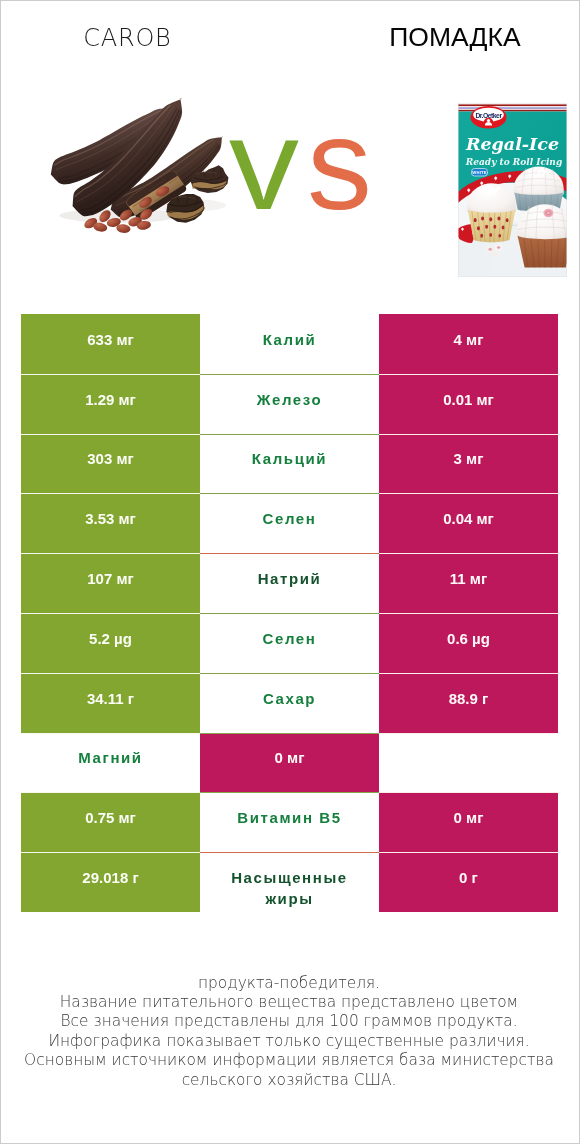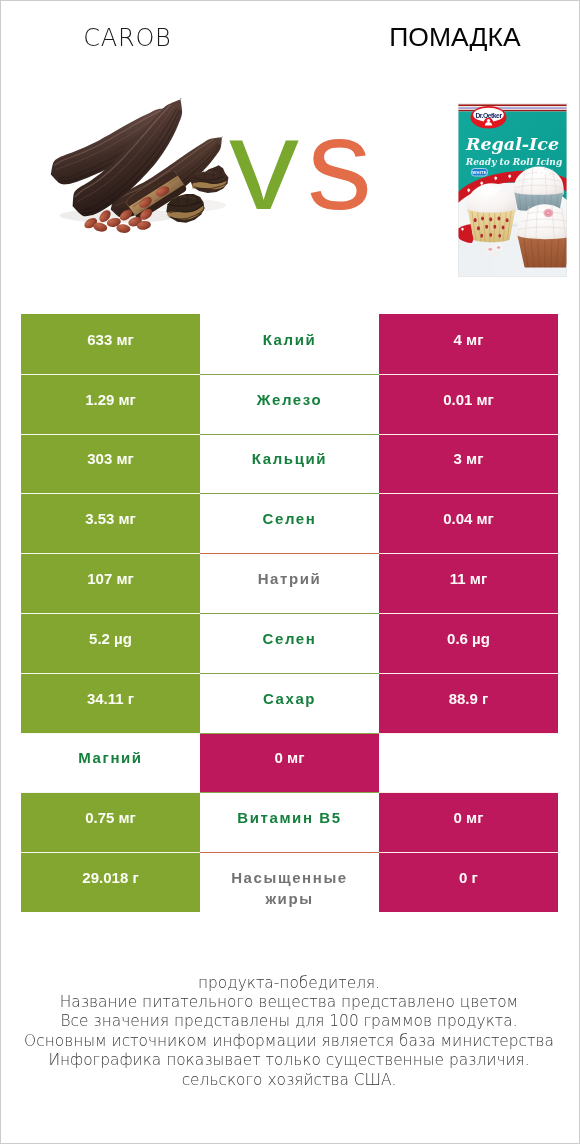--- a/index.html
+++ b/index.html
@@ -28,21 +28,21 @@
   
   .tbl{position:absolute;left:21px;top:314px;width:537px;}
   .row{position:relative;height:59.8px;display:flex;}
   .cell{box-sizing:border-box;display:flex;align-items:center;justify-content:center;
         text-align:center;height:100%;padding-bottom:9px;}
   .c-left{width:179px;background:#82a630;color:#fbfdf6;font-size:15px;font-weight:700;}
   .c-right{width:179px;background:#be185d;color:#fffaf8;font-size:15px;font-weight:700;}
   .c-mid{width:179px;background:#fff;font-size:15px;font-weight:700;letter-spacing:1.6px;padding:0 26px 9px;line-height:21px;}
   .c-mid.two-line{padding:0 22px;align-items:flex-start;padding-top:15px;}
   .c-mid.win-left{color:#15803d;}
-  .c-mid.win-right{color:#737373;}
+  .c-mid.win-right{color:#14532d;}
   .rowsep{position:absolute;left:0;top:0;width:537px;height:1px;}
   .rowsep i{position:absolute;top:0;height:1px;display:block;}
   .sep-l{left:0;width:179px;background:#f6f8ef;}
   .sep-m{left:179px;width:179px;}
   .sep-r{left:358px;width:179px;background:#fbeee9;}
 
   
   .footer{position:absolute;left:-1px;top:973.5px;width:580px;text-align:center;
       font-family:"DejaVu Sans",sans-serif;font-weight:300;font-size:15.4px;line-height:19.45px;color:#3a3a3a;}
   .footer div{white-space:nowrap;}
@@ -535,17 +535,17 @@
           <i class="sep-m" style="background:#cf6c4d"></i>
           <i class="sep-r"></i>
         </div>
       </div>
     </div>
 
   <div class="footer" id="footer">
       <div>продукта-победителя.</div>
       <div>Название питательного вещества представлено цветом</div>
       <div>Все значения представлены для 100 граммов продукта.</div>
+      <div>Инфографика показывает только существенные различия.</div>
       <div>Основным источником информации является база министерства</div>
-      <div>Инфографика показывает только существенные различия.</div>
       <div>сельского хозяйства США.</div>
     </div>
 </div>
 
 </body></html>

